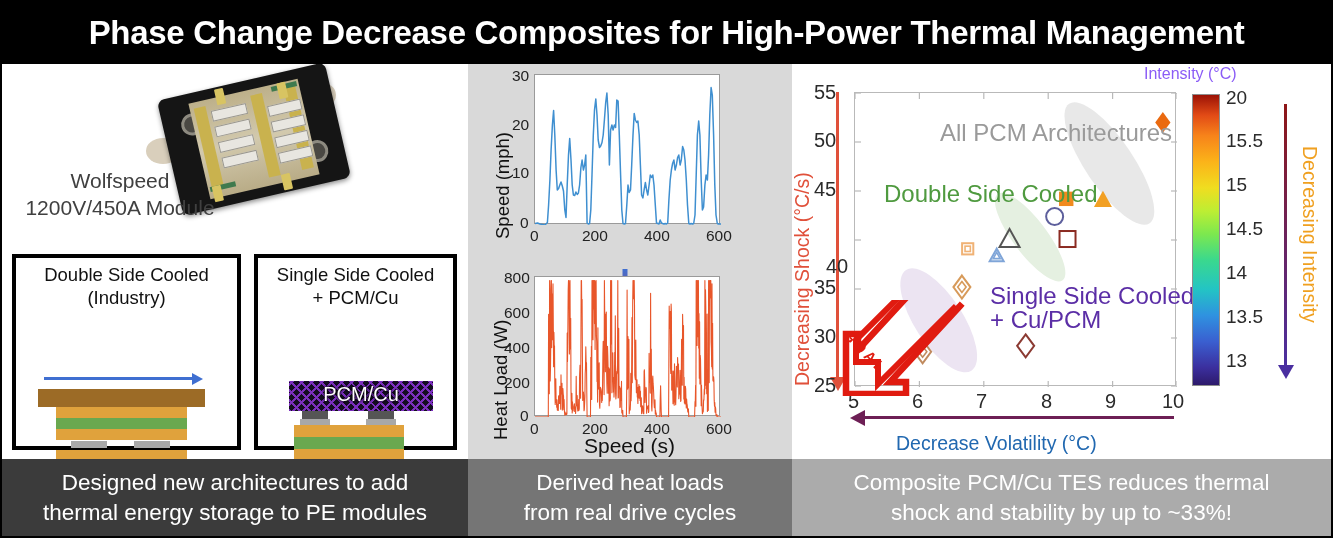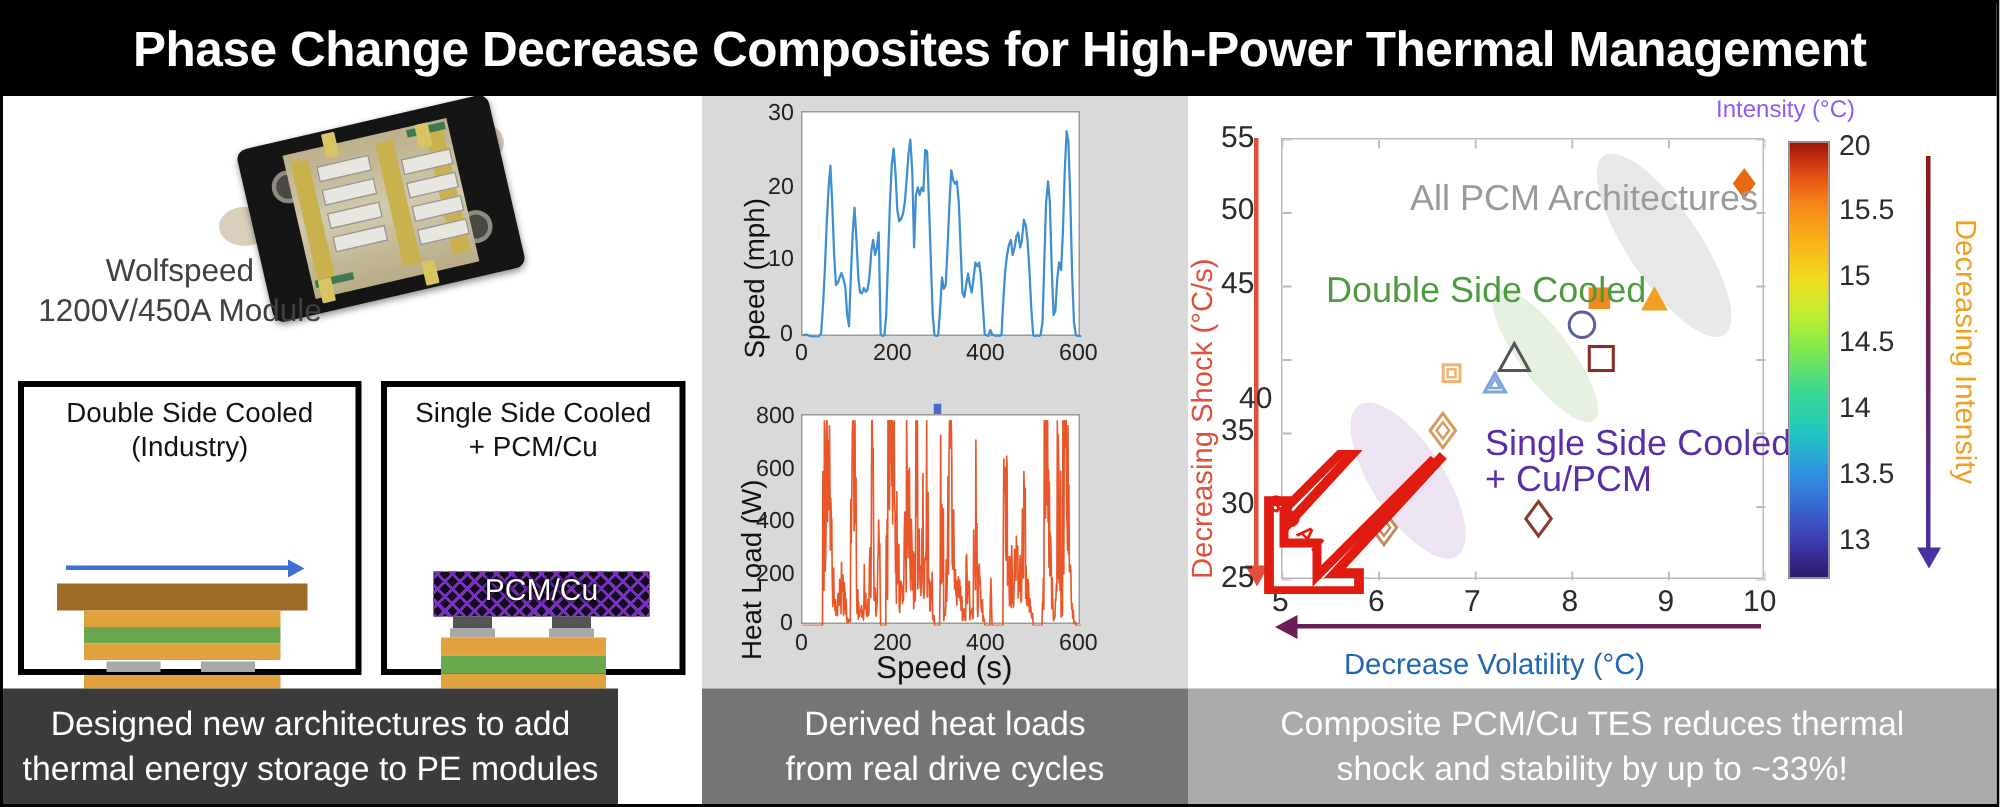--- a/index.html
+++ b/index.html
@@ -241,21 +241,21 @@
   
   .captions { position: absolute; left: 0; top: 457px; width: 1329px; height: 77px; }
   .cap {
     position: absolute; top: 0; height: 77px;
     display: flex; align-items: center; justify-content: center;
     text-align: center;
     color: #ffffff;
     font-size: 22.5px; line-height: 30px;
     font-family: "Liberation Sans", sans-serif;
   }
-  .cap1 { left: 0;    width: 410px; background: #3b3b3b; }
+  .cap1 { left: 0;    width: 466px; background: #3b3b3b; }
   .cap2 { left: 466px; width: 324px; background: #757575; }
   .cap3 { left: 790px; width: 539px; background: #ababab; }
 </style>
 </head>
 <body>
 
 <div id="abstract">
 
   <div class="title-bar">
     <div class="title-text">Phase Change Decrease Composites for High-Power Thermal Management</div>

